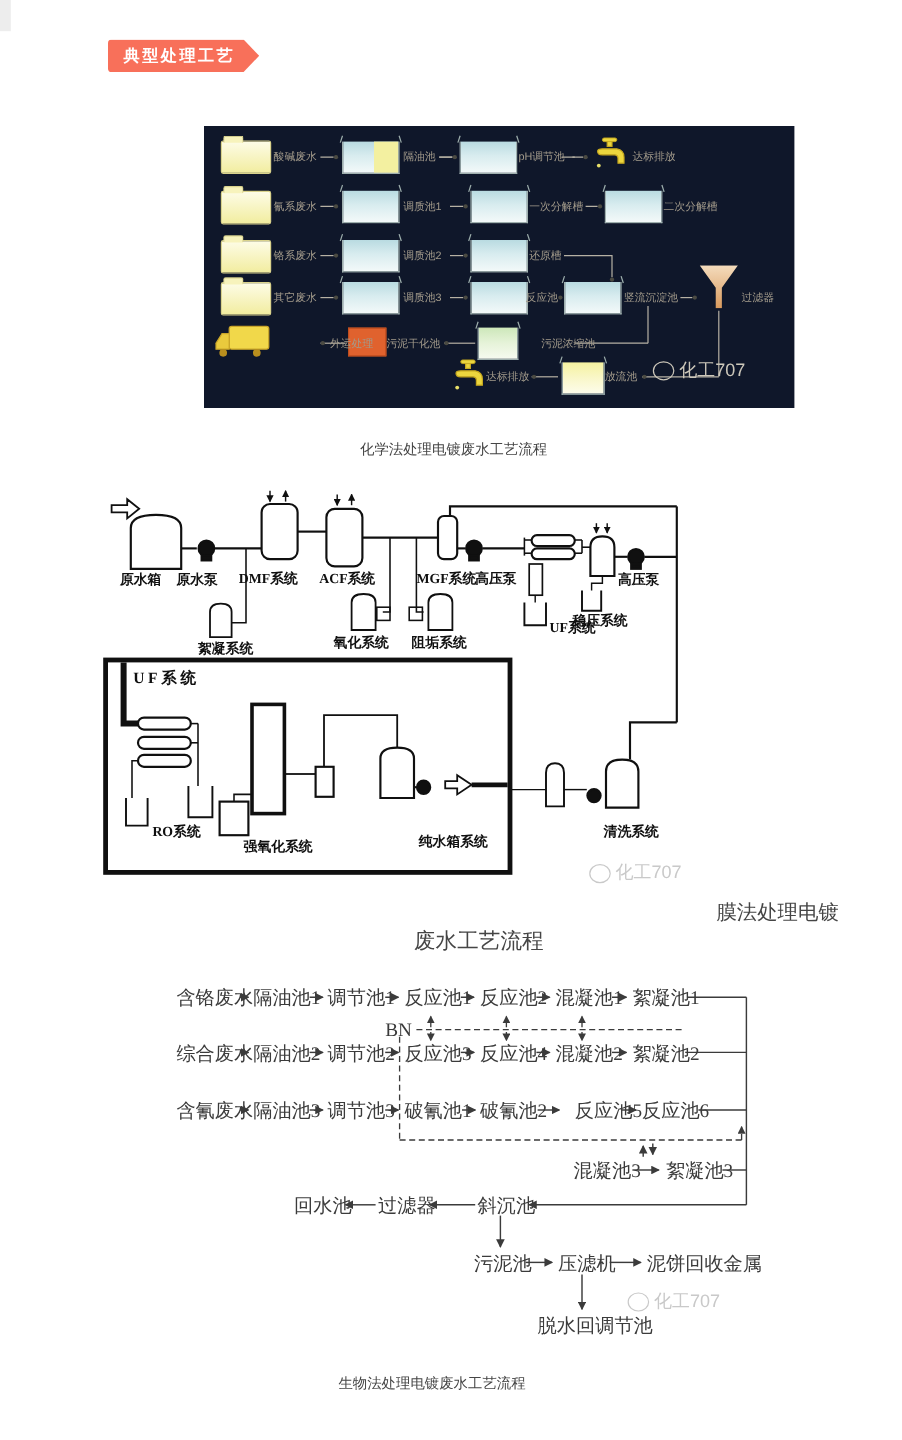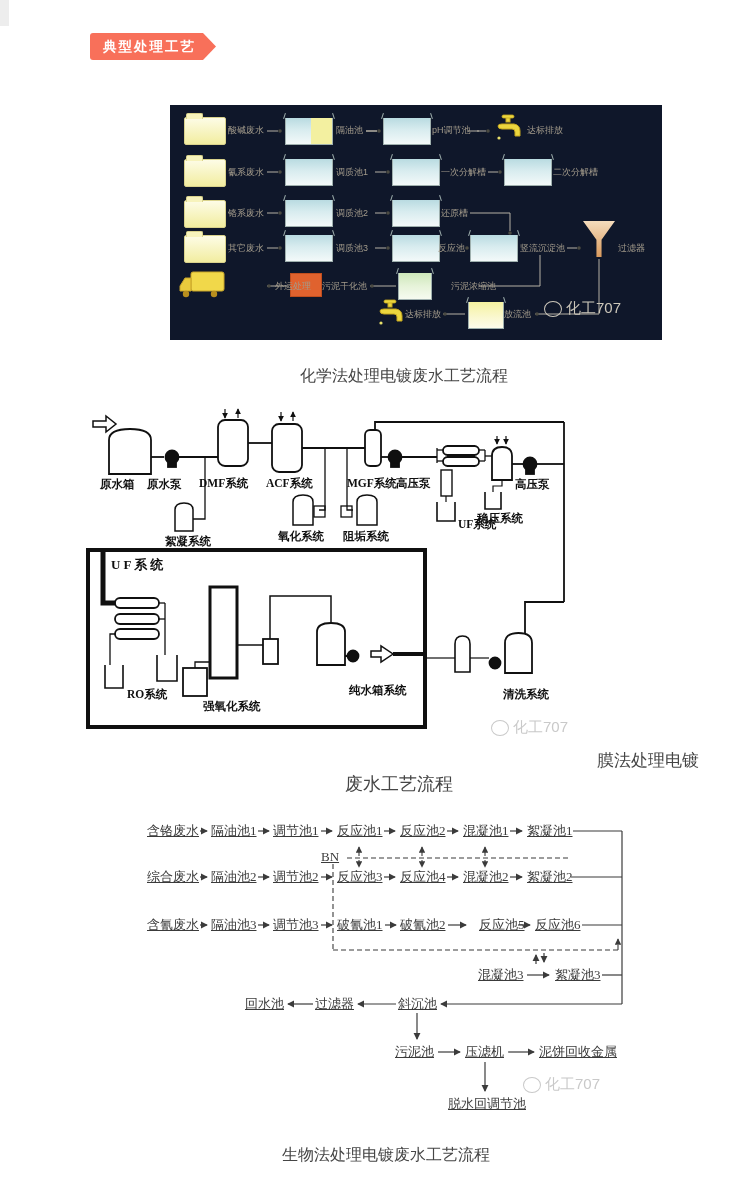--- a/index.html
+++ b/index.html
@@ -31,30 +31,30 @@
   .tk.green{background:linear-gradient(180deg,#cde7ba 0%,#e6f3d9 50%,#f6fbf0 100%);width:32px;}
   .tk.yellow{background:linear-gradient(180deg,#f5f2a0 0%,#faf8d0 60%,#fdfceb 100%);width:34px;}
   .orangebox{position:absolute;width:30px;height:22px;background:#e0622e;border:1px solid #c04e1e;}
   .funnel{position:absolute;width:32px;height:36px;background:linear-gradient(180deg,#f4dcbd,#d99a5d);
           clip-path:polygon(0 0,100% 0,58% 52%,58% 100%,42% 100%,42% 52%);}
   .wm{position:absolute;color:#ccc7ba;font-size:15px;display:flex;align-items:center;gap:4px;}
   .wm .wm-icon{display:inline-block;width:16px;height:14px;border:1.5px solid currentColor;border-radius:50%;}
   .wm2{color:#c9c9c9;}
 
   
-  .cap{position:absolute;color:#454545;font-size:16px;white-space:nowrap;}
+  .cap{position:absolute;color:#454545;font-size:12px;white-space:nowrap;}
 
   
   #d2{position:absolute;left:85px;top:400px;width:580px;height:345px;}
   #d2 .lab{font-size:11.5px;font-weight:bold;color:#101010;font-family:"Liberation Serif",serif;}
   #d2 .biglab{font-size:13px;letter-spacing:3px;}
 
   
   #d3{position:absolute;left:125px;top:812px;width:520px;height:305px;}
-  #d3 .lab{font-size:13px;color:#3b3b3b;font-family:"Liberation Serif",serif;text-decoration:underline;}
+  #d3 .lab{font-size:16px;color:#3b3b3b;font-family:"Liberation Serif",serif;}
   svg{position:absolute;left:0;top:0;}
 </style>
 </head>
 <body>
 
 <div class="corner-artifact"></div>
 
 <div class="badge">典型处理工艺</div>
 
 <div id="d1">
@@ -292,21 +292,21 @@
   <div class="lab" style="left:193px;top:130px;">氧化系统</div>
   <div class="lab" style="left:258px;top:130px;">阻垢系统</div>
   <div class="lab" style="left:262px;top:77px;">MGF系统</div>
   <div class="lab" style="left:311px;top:77px;">高压泵</div>
   <div class="lab" style="left:373px;top:118px;">UF系统</div>
   <div class="lab" style="left:392px;top:112px;">稳压系统</div>
   <div class="lab" style="left:430px;top:78px;">高压泵</div>
   <div class="lab biglab" style="left:26px;top:158px;">UF系统</div>
   <div class="lab" style="left:42px;top:288px;">RO系统</div>
   <div class="lab" style="left:118px;top:300px;">强氧化系统</div>
-  <div class="lab" style="left:228px;top:284px;padding-left:36px;">纯水箱系统</div>
+  <div class="lab" style="left:228px;top:296px;padding-left:36px;">纯水箱系统</div>
   <div class="lab" style="left:418px;top:288px;">清洗系统</div>
 
   <div class="wm wm2" style="left:406px;top:318px;">
     <span class="wm-icon"></span>
     <span>化工707</span>
   </div>
 </div>
 
 <div class="cap" style="left:597px;top:749px;font-size:17px;">膜法处理电镀</div>
 <div class="cap" style="left:345px;top:772px;font-size:18px;">废水工艺流程</div>

